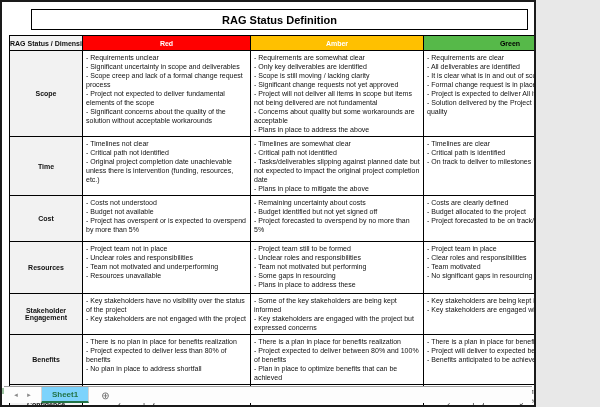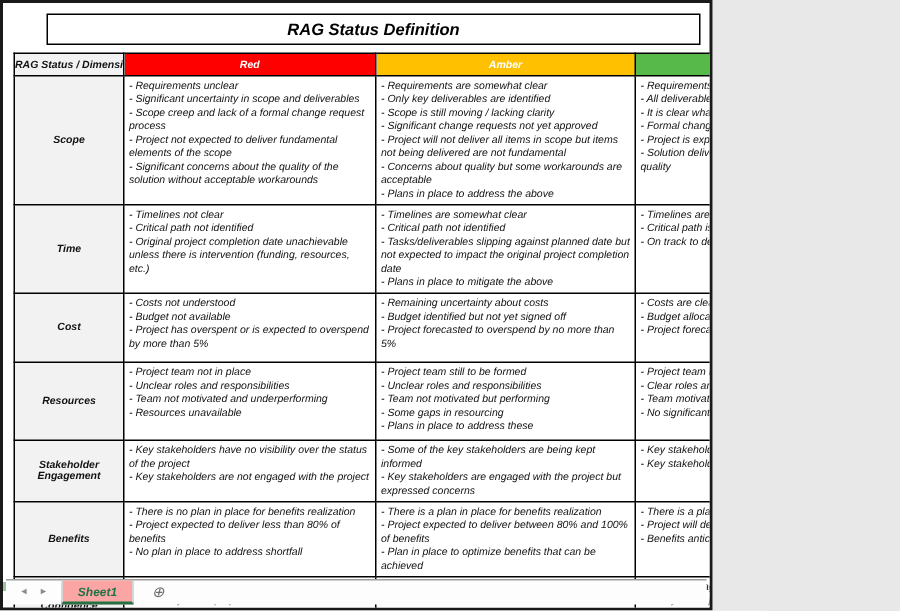--- a/index.html
+++ b/index.html
@@ -1,24 +1,23 @@
 <!DOCTYPE html>
 <html><head>
 <meta charset="utf-8">
 <style>
   * { margin: 0; padding: 0; box-sizing: border-box; }
   html, body { background: #e8e8e8; }
   body { font-family: "Liberation Sans", sans-serif; }
   .app {
     position: relative;
-    width: 475px; height: 407px;
+    width: 536px; height: 407px;
     background: #ffffff;
     border: 2px solid #1a1a1a;
     overflow: hidden;
-    font-style: italic;
   }
   .title-box {
     position: absolute; left: 29px; right: 6px; top: 7px; height: 21px;
     border: 1px solid #000;
     display: flex; align-items: center; justify-content: center;
     font-size: 11px; font-weight: bold; color: #000;
   }
   table.rag {
     position: absolute; left: 7px; top: 33px;
     width: 587px;
@@ -69,21 +68,21 @@
   .nav-arrows {
     display: flex; align-items: center; gap: 7px;
     padding: 0 9px 0 9px;
     color: #8a8a8a; font-size: 6px;
   }
   .sheet-tab {
     display: flex; align-items: center;
     padding: 0 10px;
     border-left: 1px solid #d4d4d4; border-right: 1px solid #d4d4d4;
     border-bottom: 2px solid #217346;
-    background: #fca5a5;
+    background: #7dd3fc;
     color: #217346; font-weight: bold; font-size: 8px;
   }
   .add-sheet {
     display: flex; align-items: center;
     padding: 0 12px;
     color: #6d6d6d; font-size: 10px;
   }
   .corner-notch {
     position: absolute; left: 0px; top: 386px; width: 4px; height: 6px;
     background: #9dc3a0;

